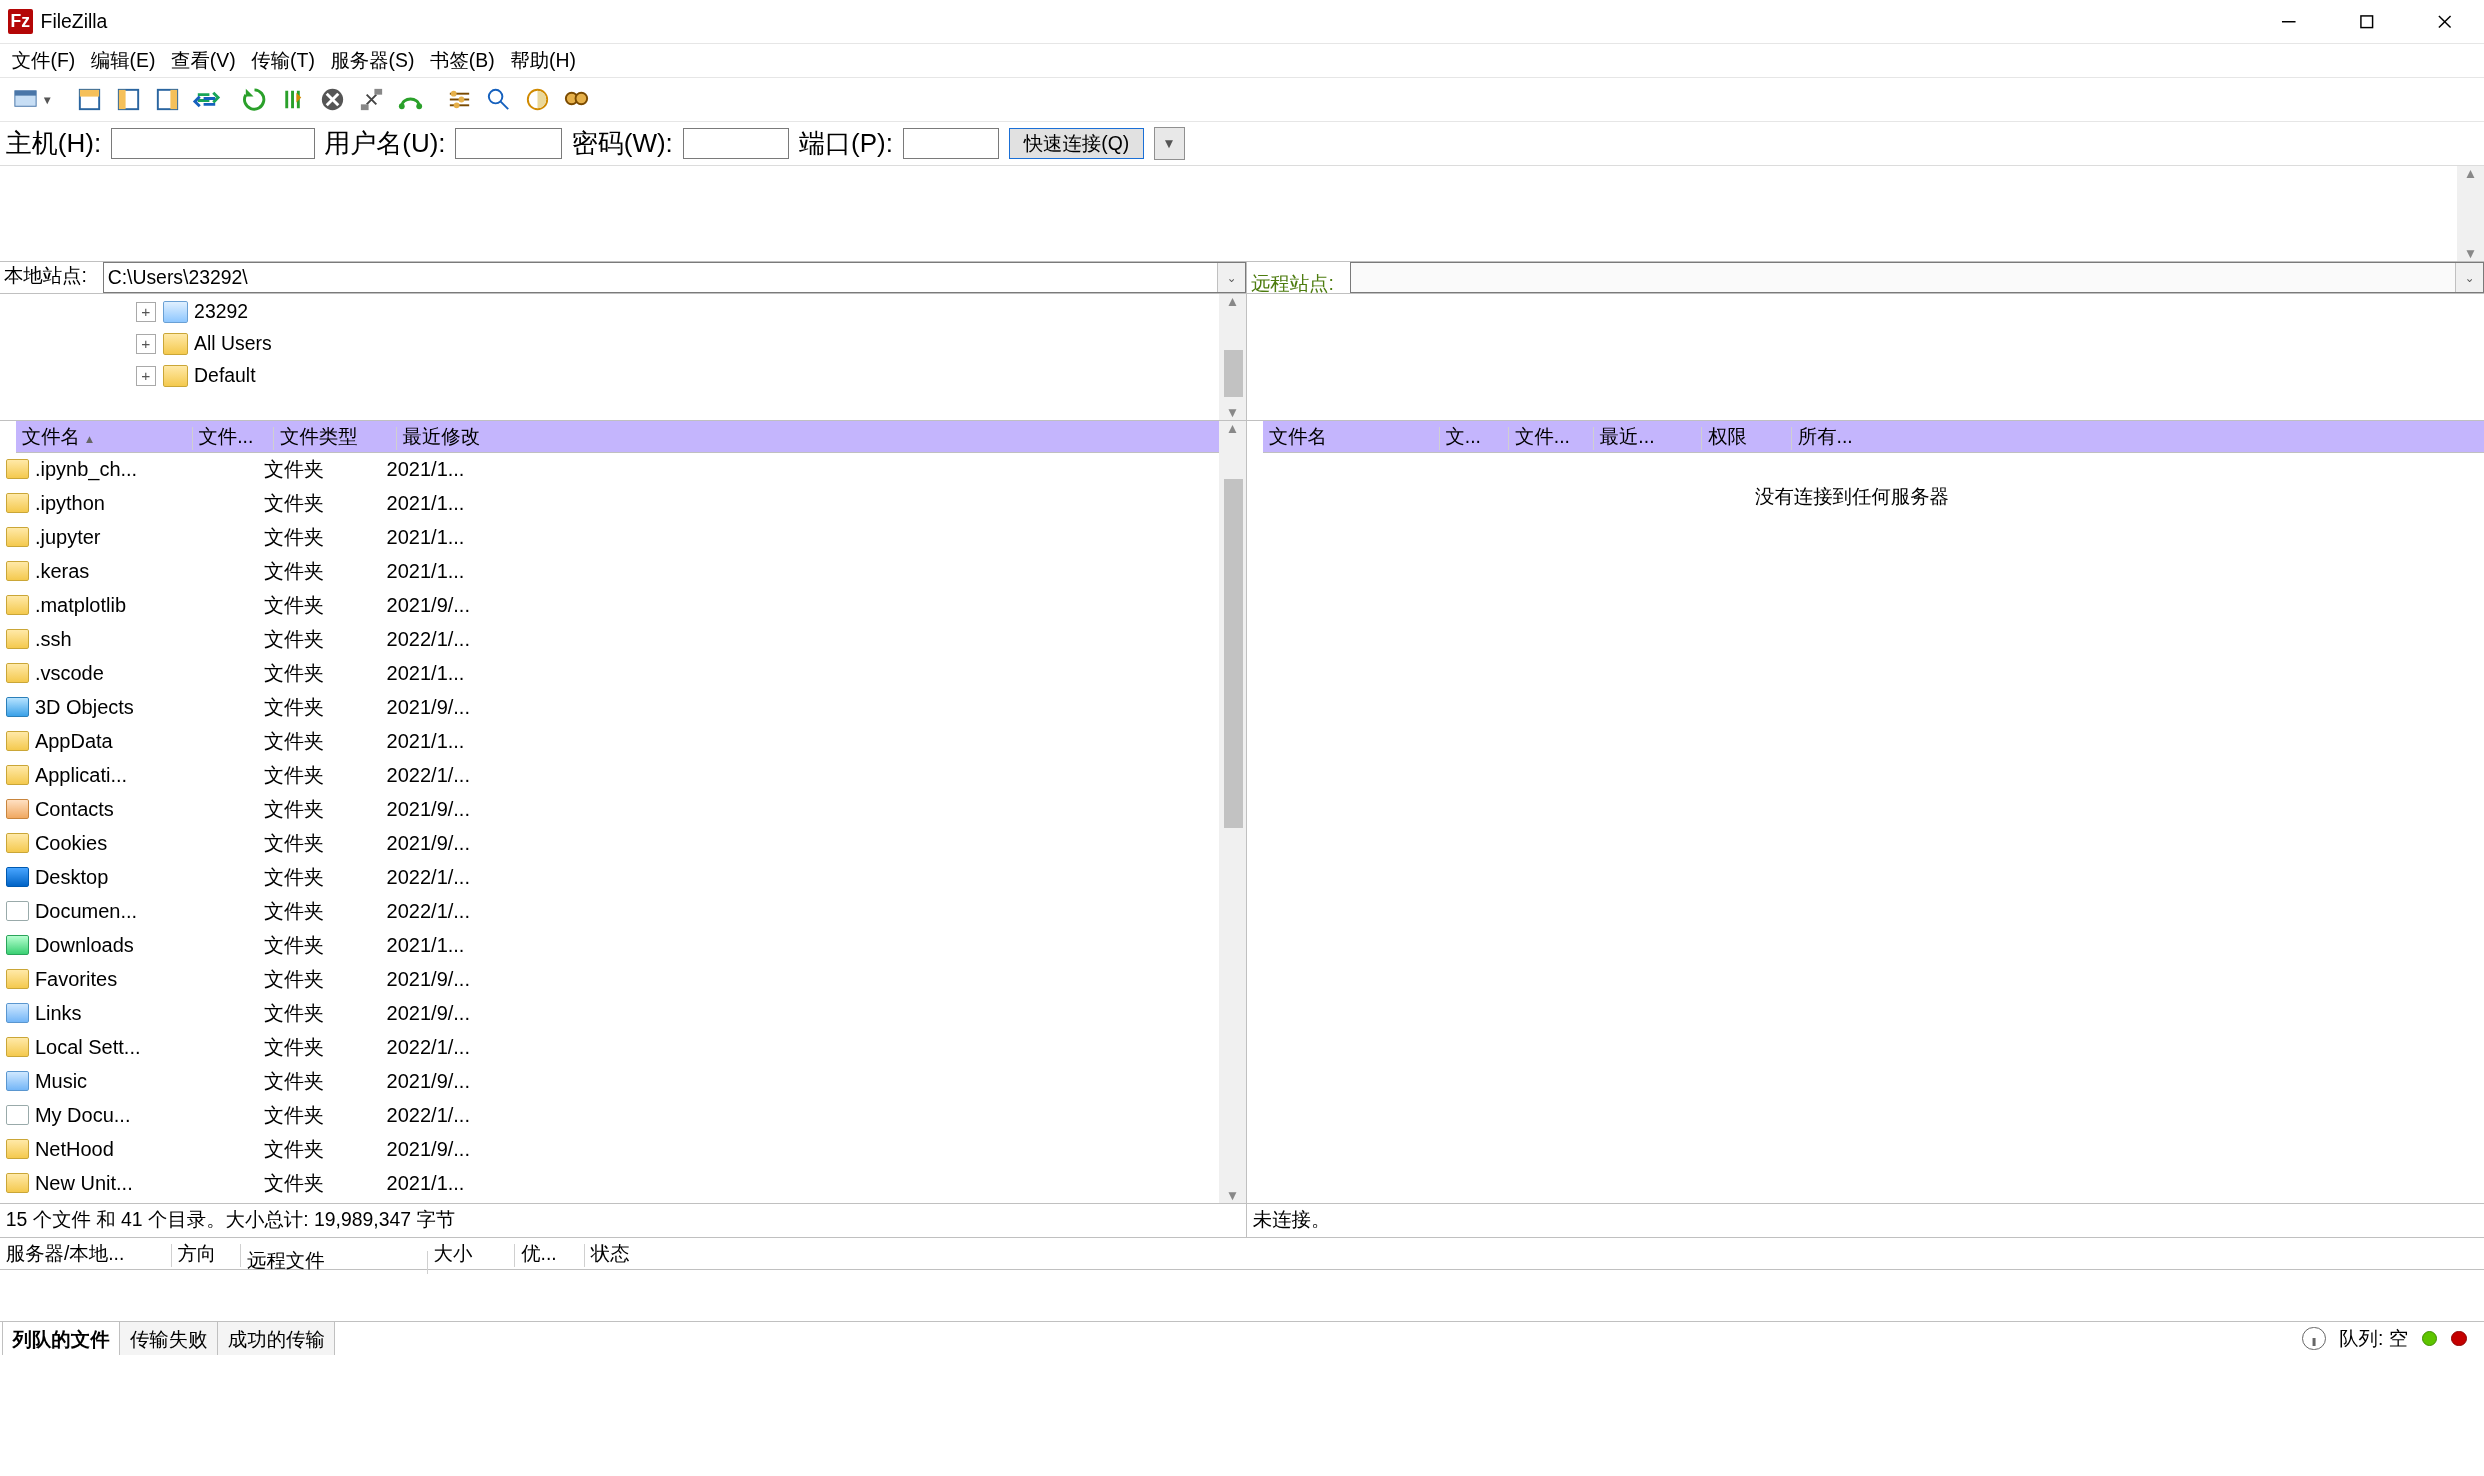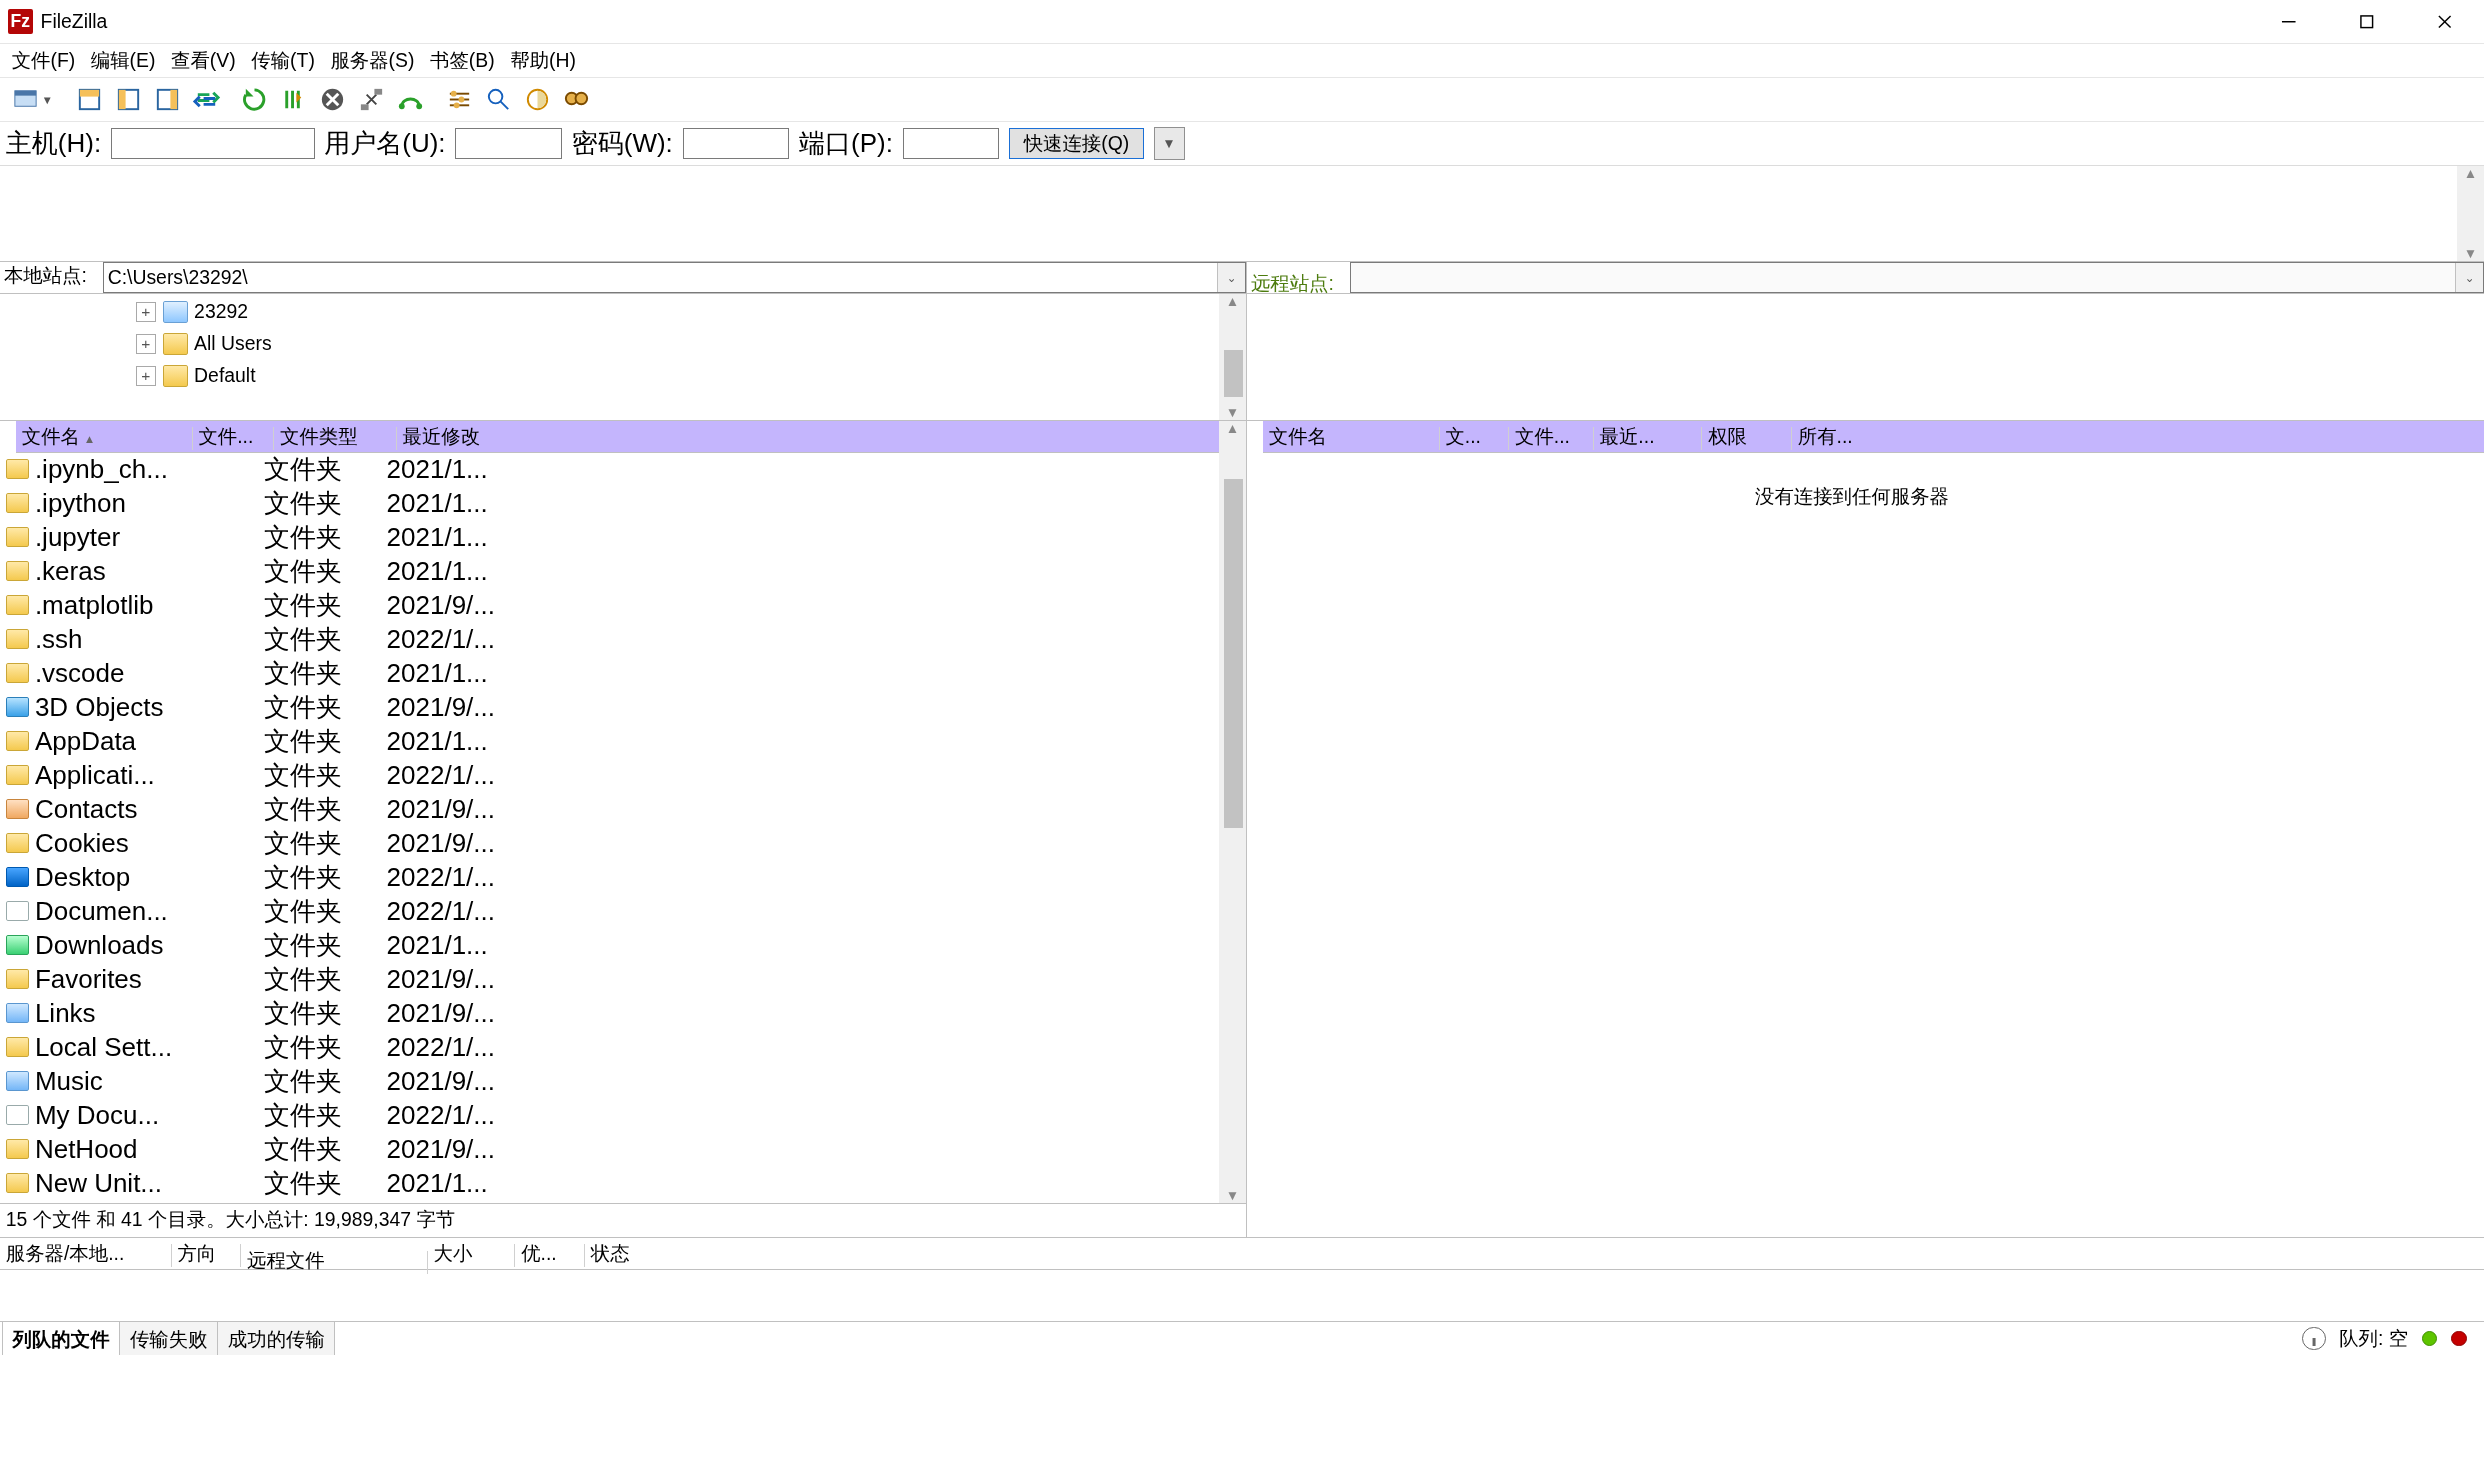--- a/index.html
+++ b/index.html
@@ -129,21 +129,21 @@
 .local .col.c4{flex:1;}
 .remote .col.c1{width:165px;}
 .remote .col.c2{width:58px;}
 .remote .col.c3{width:73px;}
 .remote .col.c4{width:97px;}
 .remote .col.c5{width:78px;}
 .remote .col.c6{flex:1;}
 .list-header .sort-arrow{ font-size:11.6px; color:#666; margin-left:3.9px; }
 
 .list-body{ position:absolute; top:31px; bottom:0; left:0; right:27px; overflow:hidden;}
-.list-row{ display:flex; align-items:center; height:34px; font-size:26px;}
+.list-row{ display:flex; align-items:center; height:34px; font-size:20px;}
 .list-row .cell{ padding:0 5.8px; white-space:nowrap; overflow:hidden; text-overflow:ellipsis; }
 .local .cell.c1{ width:165px; display:flex; align-items:center; }
 .local .cell.c2{ width:70px; }
 .local .cell.c3{ width:111px; }
 .local .cell.c4{ flex:1; }
 .file-icon{ width:21.3px; height:17.5px; margin-right:5.8px; flex:0 0 auto; border-radius:1.9px;}
 .ico-folder{ background:linear-gradient(180deg,#ffe9a8 0,#f4c94e 100%); border:1px solid #caa637;}
 .ico-folder-blue{ background:linear-gradient(180deg,#b6e3ff 0,#3aa1e8 100%); border:1px solid #2b7fb9;}
 .ico-desktop{ background:linear-gradient(180deg,#48a5ff 0,#0063c6 100%); border:1px solid #0059b0;}
 .ico-doc{ background:#fff; border:1px solid #9aa; }
@@ -618,20 +618,21 @@
         <div class="col c2"><span>文...</span><span class="resizer"></span></div>
         <div class="col c3"><span>文件...</span><span class="resizer"></span></div>
         <div class="col c4"><span>最近...</span><span class="resizer"></span></div>
         <div class="col c5"><span>权限</span><span class="resizer"></span></div>
         <div class="col c6"><span>所有...</span></div>
       </div>
       <div class="list-body">
         <div class="empty-msg">没有连接到任何服务器</div>
       </div>
     </div>
+    <div class="statusline">未连接。</div>
   </div>
 </div>
 
 <div class="queuewrap">
   <div class="queue-header">
     <div class="col q1"><span>服务器/本地...</span><span class="resizer"></span></div>
     <div class="col q2"><span>方向</span><span class="resizer"></span></div>
     <div class="col q3"><span>远程文件</span><span class="resizer"></span></div>
     <div class="col q4"><span>大小</span><span class="resizer"></span></div>
     <div class="col q5"><span>优...</span><span class="resizer"></span></div>

